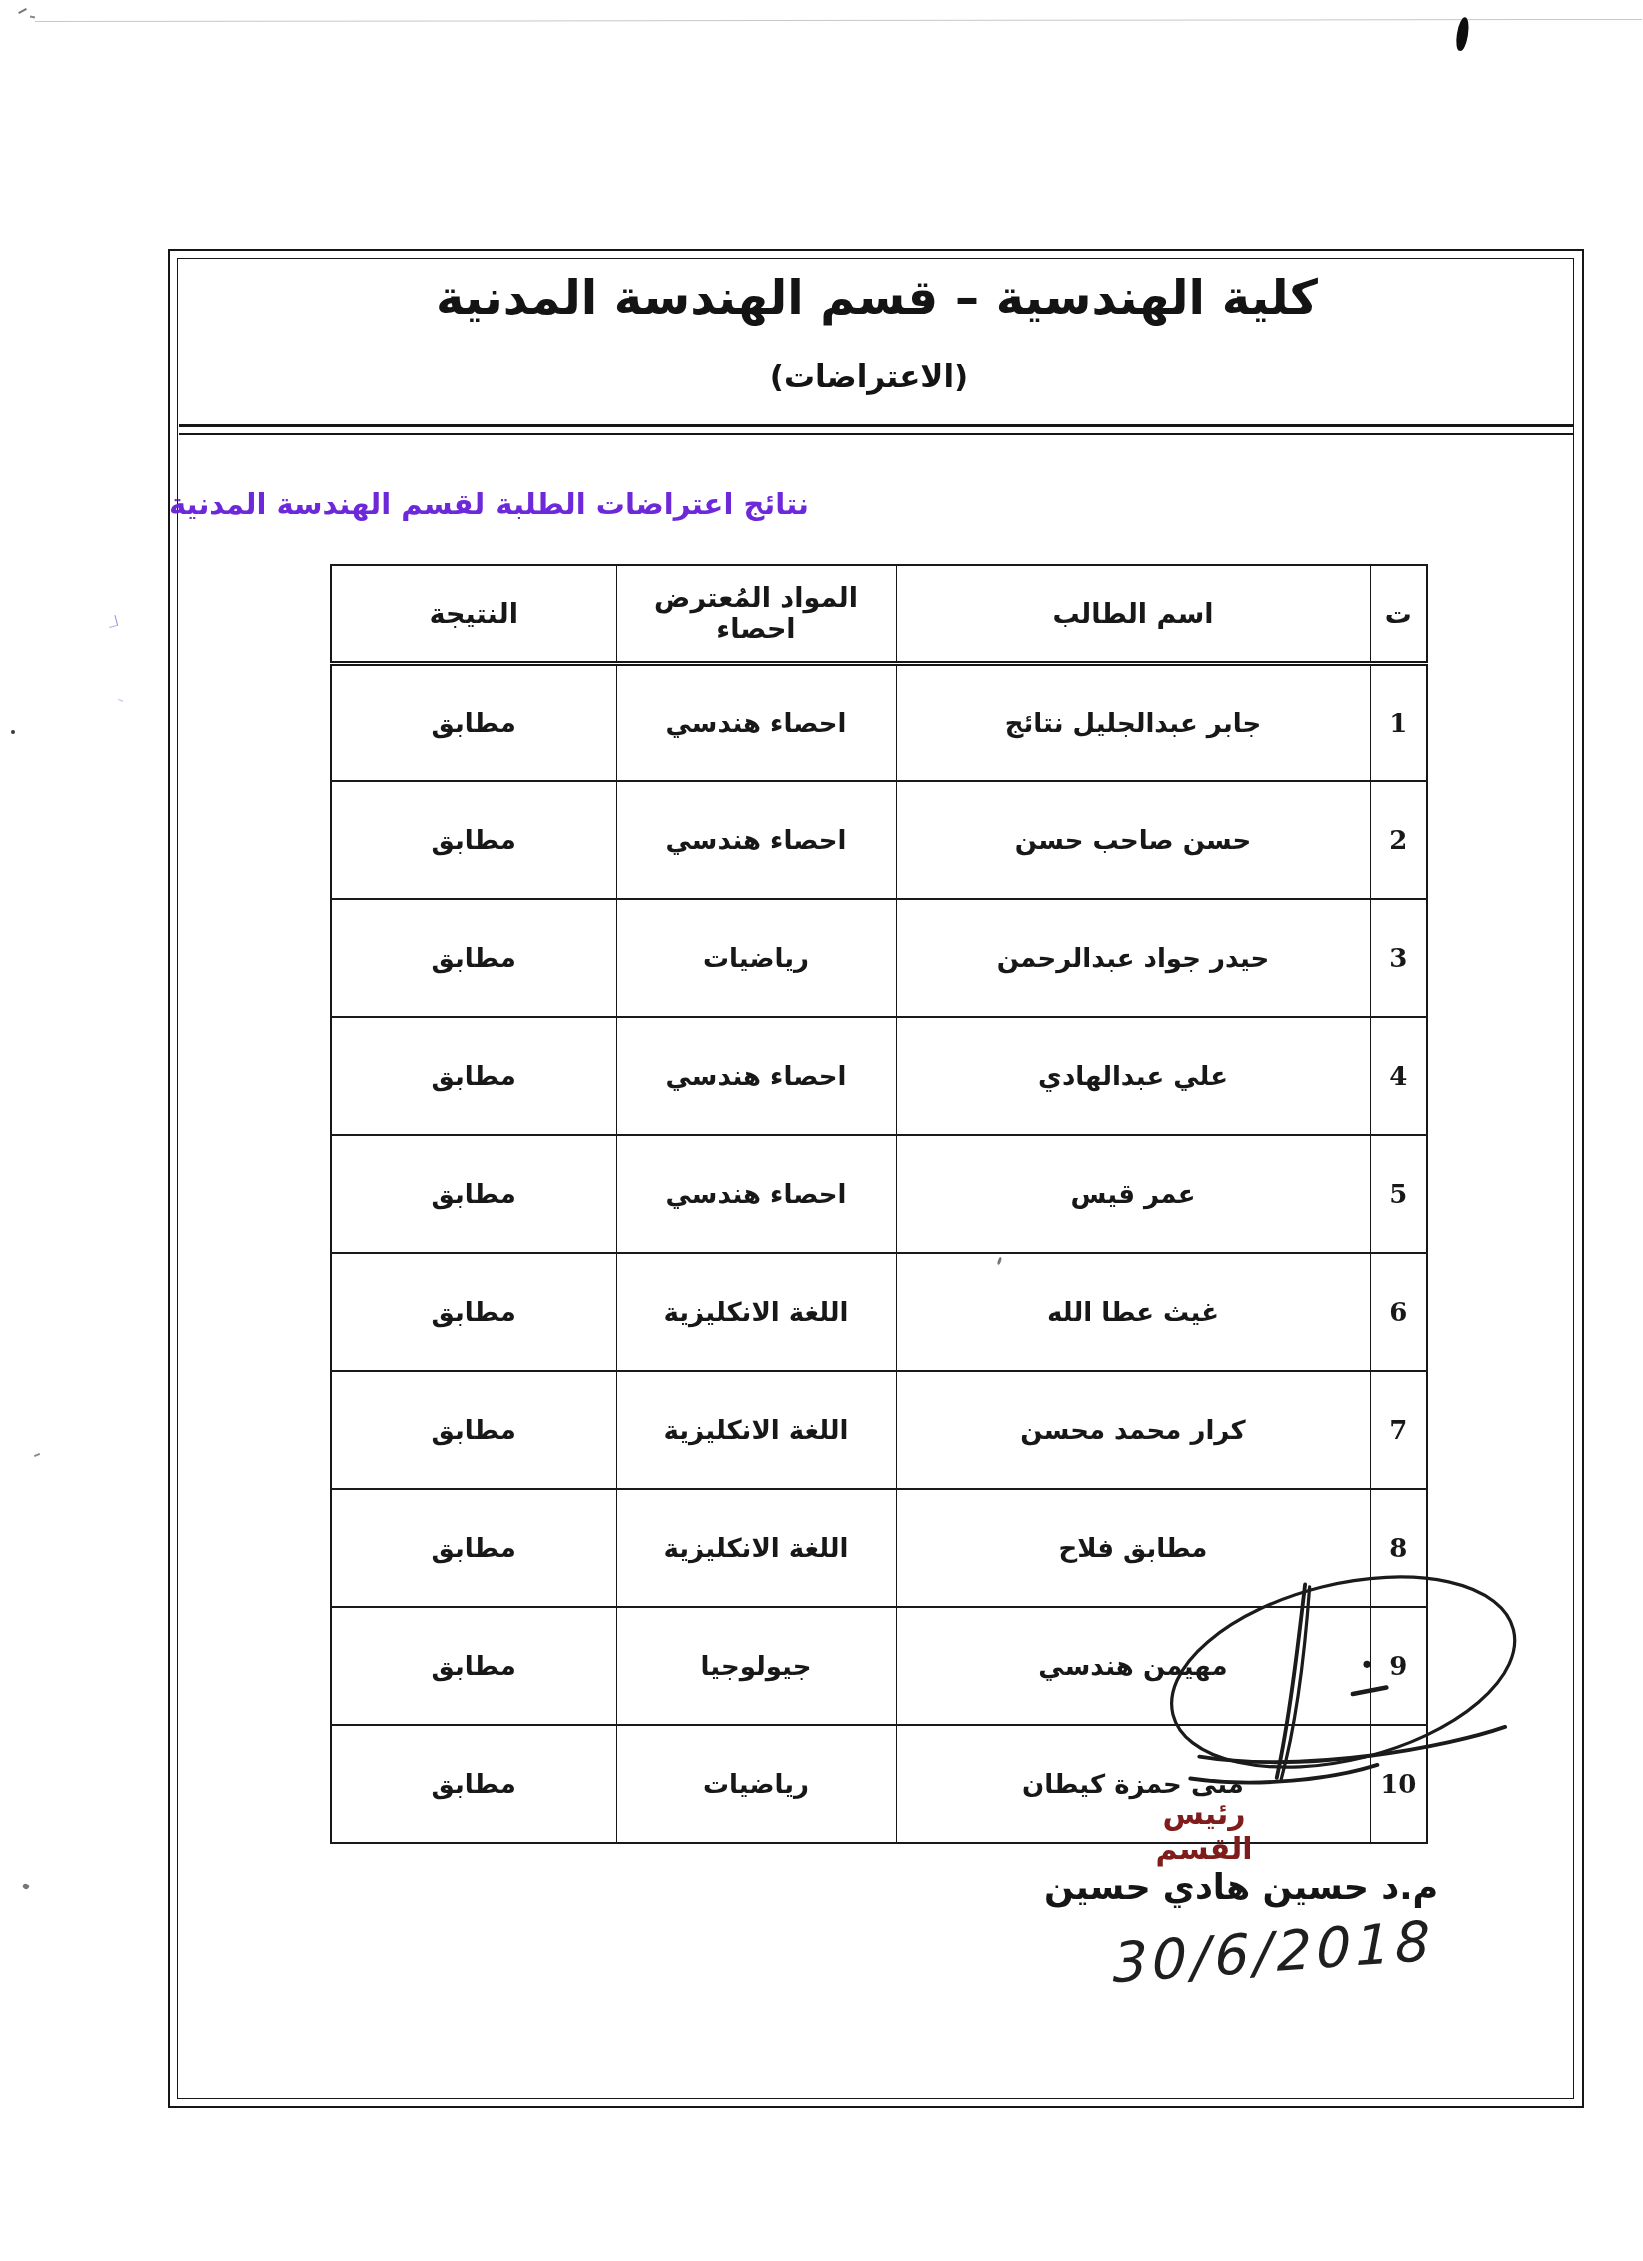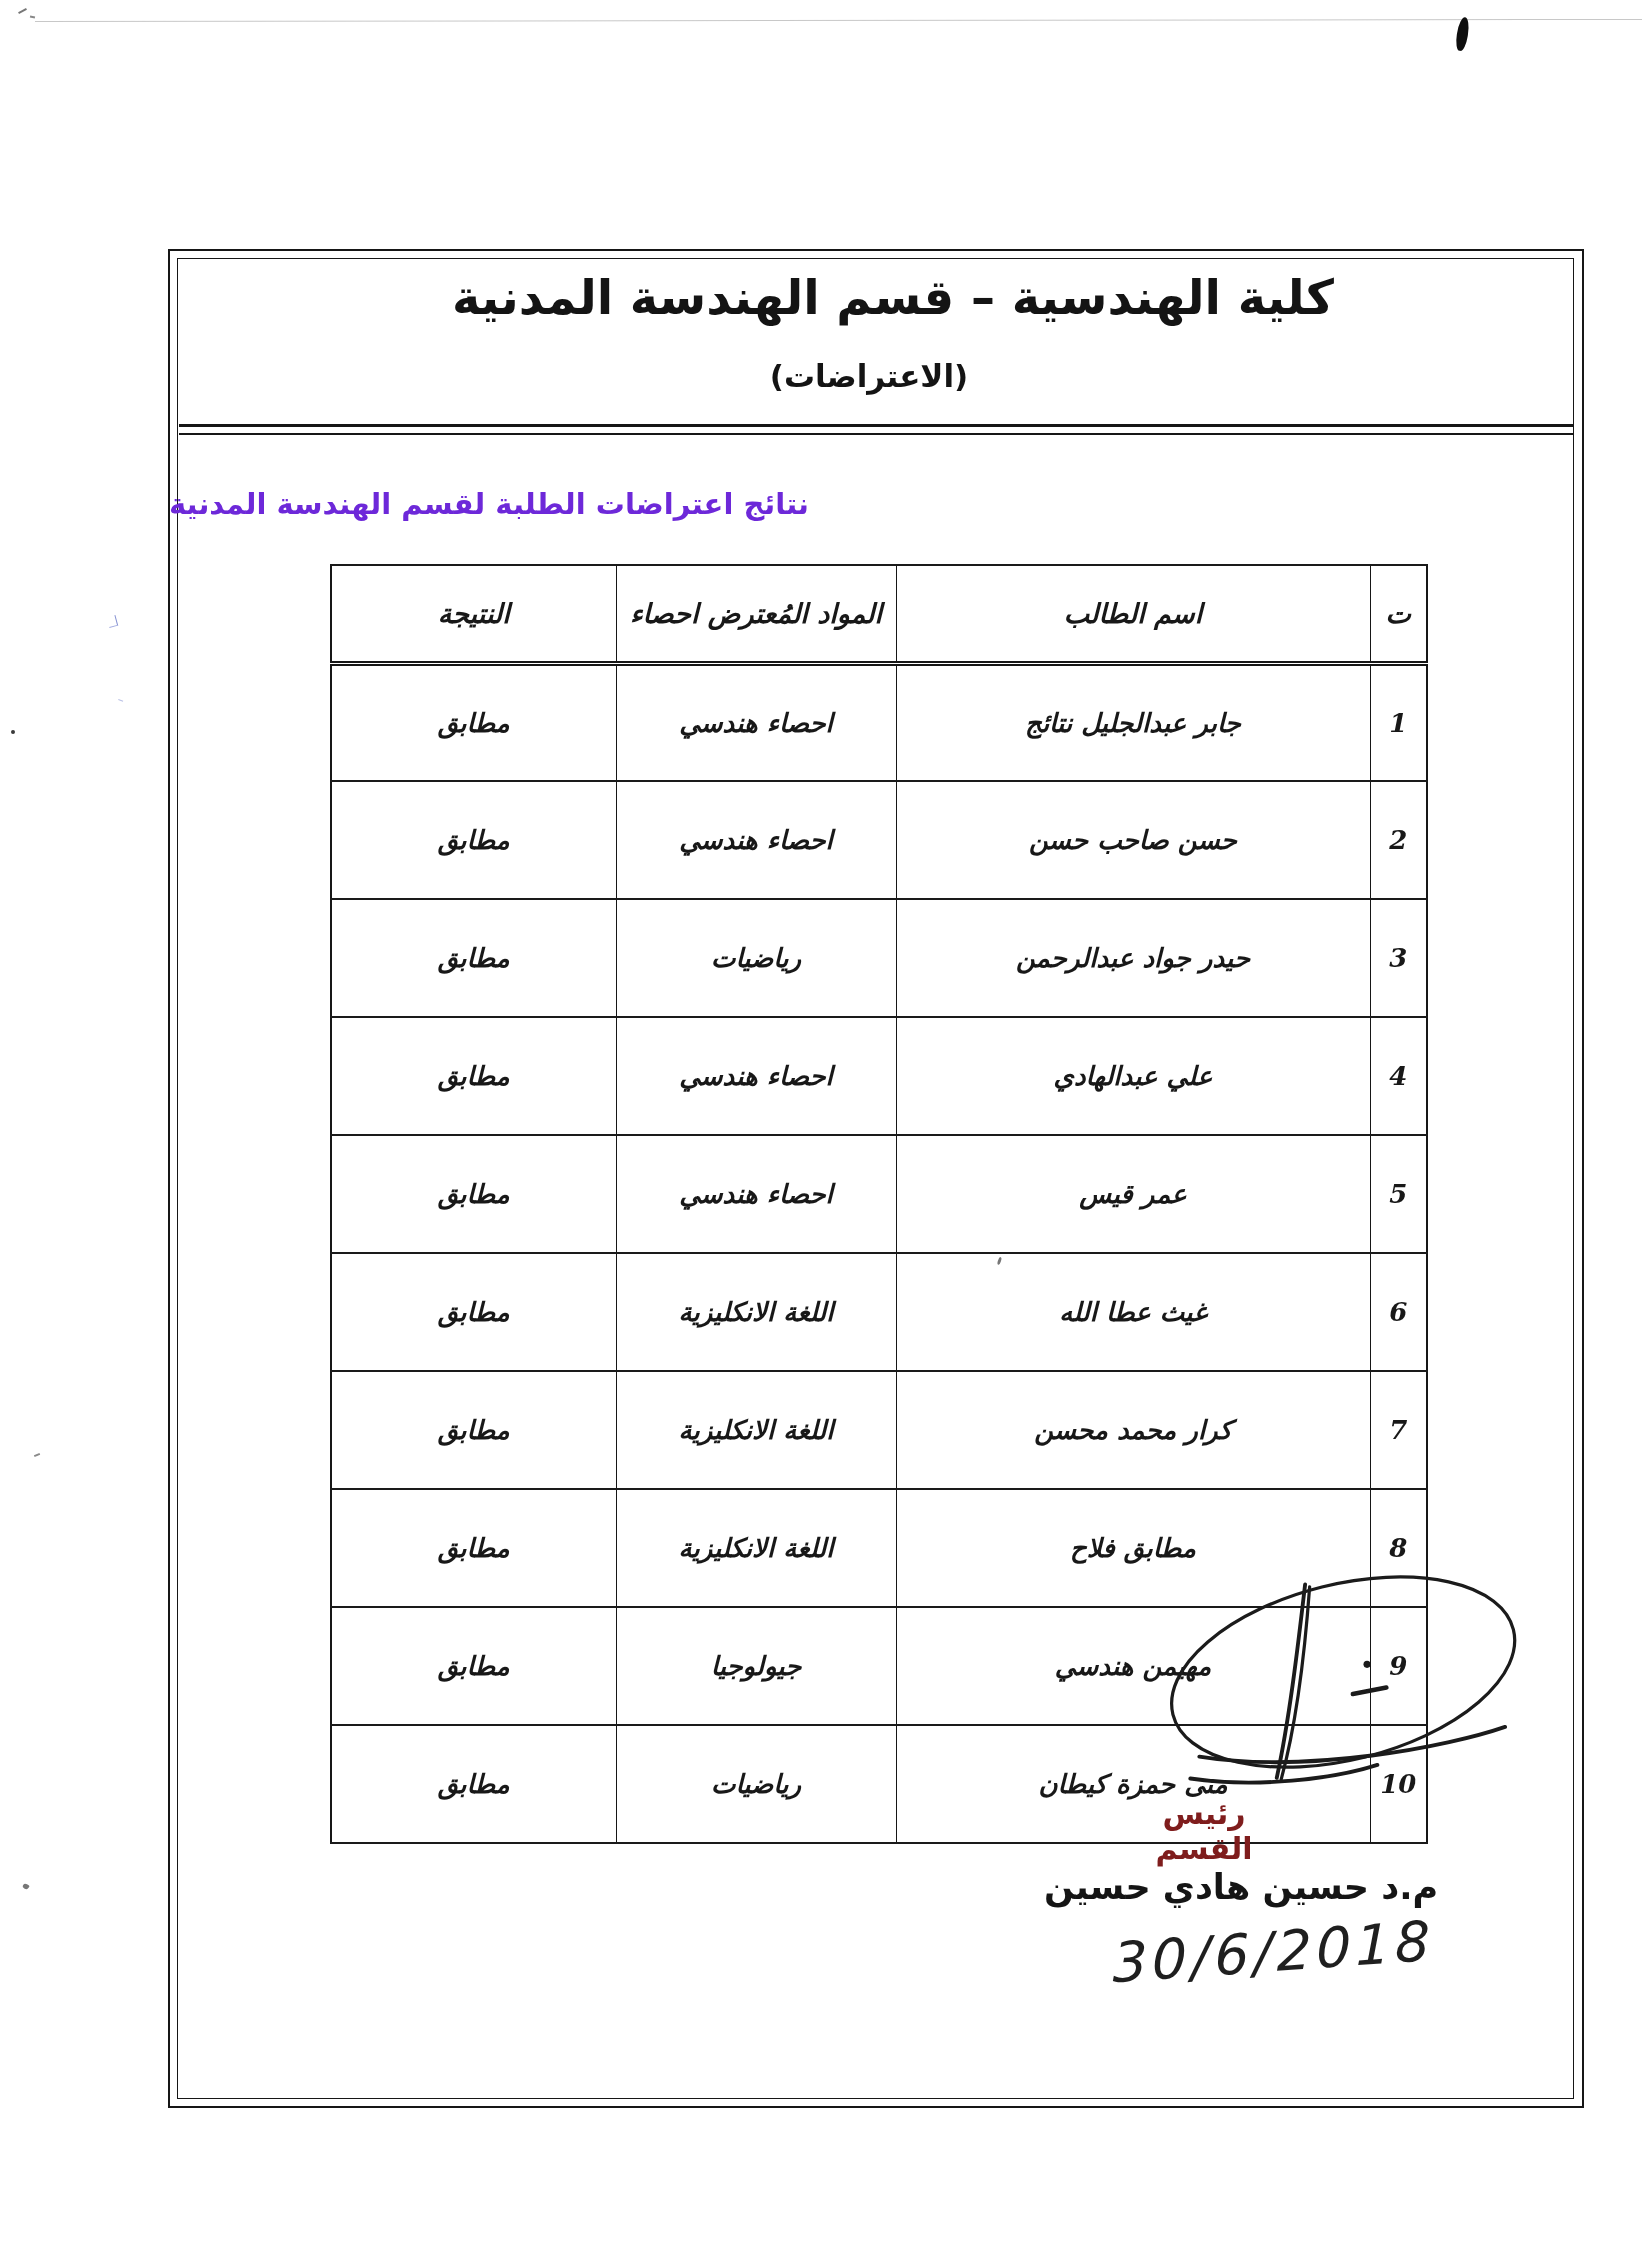--- a/index.html
+++ b/index.html
@@ -47,21 +47,21 @@
   }
   .frame-inner {
     left: 177px; top: 258px; width: 1397px; height: 1841px;
     border: 1.9px solid #161616; box-sizing: border-box;
   }
   .header-divider-a { left: 179px; top: 424px; width: 1394px; height: 3.2px; background: #161616; }
   .header-divider-b { left: 179px; top: 433px; width: 1394px; height: 1.9px; background: #161616; }
 
   
   .doc-title {
-    left: 185px; top: 269px; width: 1416px;
+    left: 169px; top: 269px; width: 1416px;
     text-align: center; direction: rtl;
     font-size: 48px; font-weight: bold; letter-spacing: 0.6px;
     color: #141414;
   }
   .doc-subtitle {
     left: 161px; top: 358px; width: 1416px;
     text-align: center; direction: rtl;
     font-size: 31px; font-weight: bold;
     color: #141414;
   }
@@ -80,21 +80,21 @@
     border: 2.6px solid #161616;
     background: transparent;
   }
   table.results td, table.results th {
     border-left: 1.9px solid #161616;
     border-right: 1.9px solid #161616;
     border-top: 2.6px solid #1a1a1a;
     border-bottom: 2.6px solid #1a1a1a;
     text-align: center; vertical-align: middle;
     font-weight: bold; font-size: 26px; color: #181818;
-    padding: 0 5.2px; box-sizing: border-box; font-style: italic;
+    padding: 0 5.2px; box-sizing: border-box;
   }
   table.results th {
     font-size: 27px;
     border-bottom: 5.8px double #161616;
     height: 98px;
   }
   table.results tr.data-row { height: 118px; }
   td.num-cell {
     font-family: "DejaVu Serif", serif;
     font-weight: normal; font-size: 31px; color: #222;

